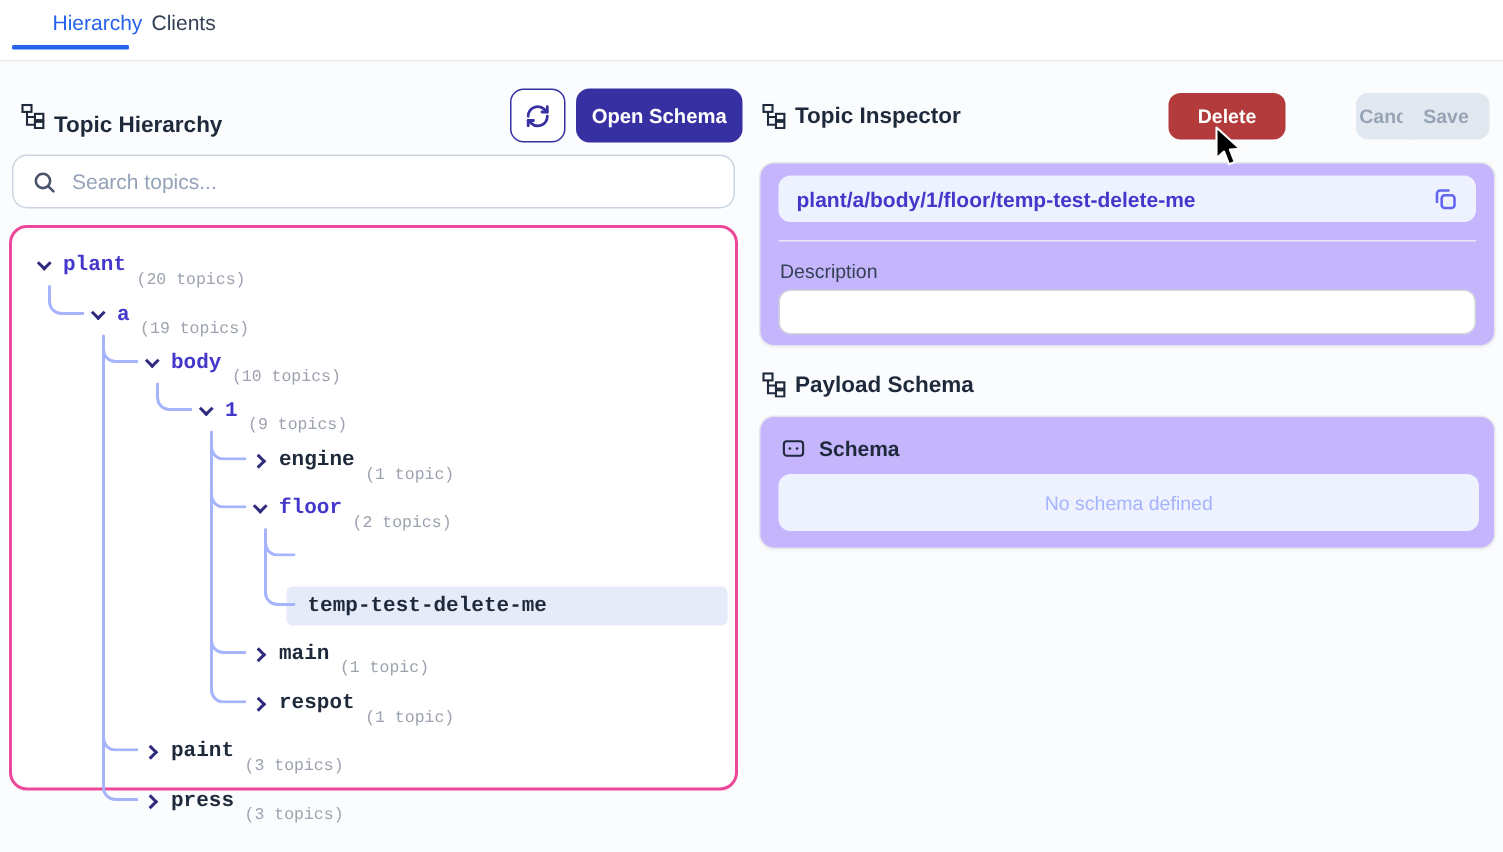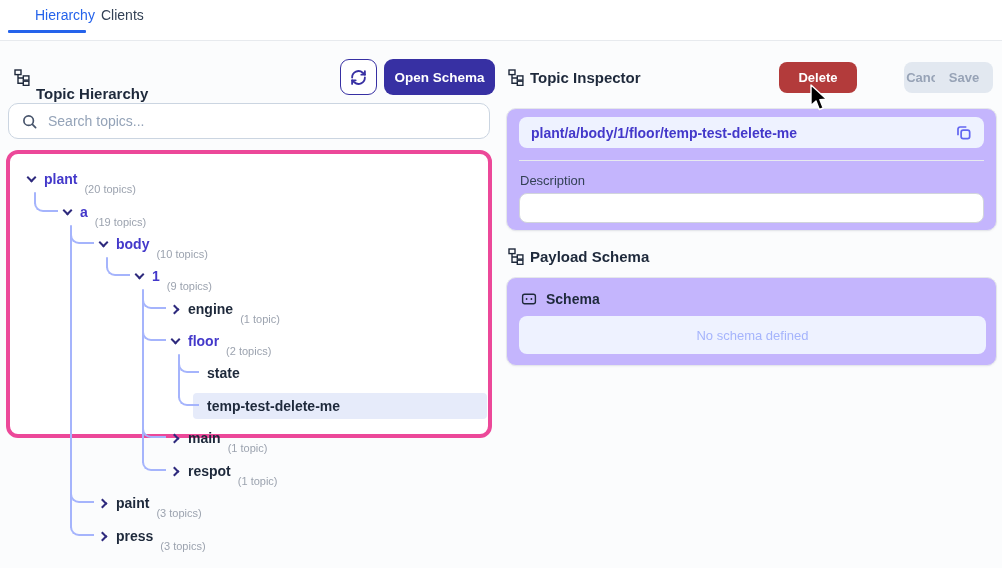--- a/index.html
+++ b/index.html
@@ -29,22 +29,22 @@
   .btn-open-schema { position:absolute; left:384px; top:59px; width:111px; height:36px;
     background:#3730a3; color:#ffffff; border:none; border-radius:9px;
     font-size:13.5px; font-weight:700; font-family:inherit; cursor:pointer; }
   .searchbox { position:absolute; left:8px; top:103px; width:482px; height:36px;
     background:#ffffff; border:1px solid #cbd5e1; border-radius:10px;
     display:flex; align-items:center; padding:0 10px 0 12px; }
   .searchbox input { border:none; outline:none; flex:1; margin-left:10px;
     font-size:14px; font-family:inherit; color:#334155; background:transparent; }
   .searchbox input::placeholder { color:#94a3b8; }
 
-  .treebox { position:absolute; left:6px; top:150px; width:486px; height:288px;
-    background:#ffffff; border:4px solid #ec4899; border-radius:12px; }
+  .treebox { position:absolute; left:6px; top:150px; width:486px; height:377px;
+    background:#ffffff; border:2px solid #ec4899; border-radius:12px;font-family:Liberation Mono, monospace; }
 
   .trow { position:absolute; left:0; right:2px; height:26px;
     display:flex; align-items:center; cursor:pointer; }
   .tlabel { font-size:14px; font-weight:700; margin-left:9px; color:#1e293b; position:relative; }
   .tlabel.exp { color:#4338ca; }
   .tlabel.noc { margin-left:0; }
   .tcount { font-size:11px; color:#9ca3af; margin-left:7px; position:relative;margin-top:20px; }
   .chev { width:7px; height:7px; border-right:2px solid #2e2a7d; border-bottom:2px solid #2e2a7d; flex:none; }
   .chev.down { transform:translateY(-2px) rotate(45deg); }
   .chev.right { transform:translateX(-1px) rotate(-45deg); }
@@ -101,21 +101,21 @@
   </div>
 
   <span class="hicon" style="left:14px; top:69px;">
     <svg width="16" height="17" viewBox="0 0 16 17" fill="none" stroke="#1e293b" stroke-width="1.4">
       <rect x="1" y="1" width="6" height="4.6"></rect>
       <path d="M4 5.6 V14.2 H9.3 M4 9 H9.3"></path>
       <rect x="9.3" y="6.9" width="5.6" height="4.2"></rect>
       <rect x="9.3" y="12.2" width="5.6" height="4.2"></rect>
     </svg>
   </span>
-  <div class="ptitle" style="left:36px; top:85px;">Topic Hierarchy</div>
+  <div class="ptitle" style="left:36px; top:75px;">Topic Hierarchy</div>
 
   <button class="btn-refresh">
     <span style="display:flex;">
       <svg width="17" height="17" viewBox="0 0 24 24" fill="none" stroke="#3730a3" stroke-width="2.6" stroke-linecap="round" stroke-linejoin="round">
         <path d="M3 12a9 9 0 0 1 15-6.7L21 8"></path>
           <path d="M21 3v5h-5"></path>
         <path d="M21 12a9 9 0 0 1-15 6.7L3 16"></path>
           <path d="M3 21v-5h5"></path>
       </svg>
     </span>
@@ -177,23 +177,20 @@
     <div class="trow" style="top:142px; padding-left:162px;">
       <span class="chev right"></span>
       <span class="tlabel">engine</span>
       <span class="tcount">(1 topic)</span>
     </div>
     <div class="trow" style="top:174px; padding-left:162px;">
       <span class="chev down"></span>
       <span class="tlabel exp">floor</span>
       <span class="tcount">(2 topics)</span>
     </div>
-    <div class="trow" style="top:206px; padding-left:197px;">
-      <span class="tlabel noc">state</span>
-    </div>
     <div class="trow" style="top:239px; padding-left:197px;">
       <span class="tlabel noc">temp-test-delete-me</span>
     </div>
     <div class="trow" style="top:271px; padding-left:162px;">
       <span class="chev right"></span>
       <span class="tlabel">main</span>
       <span class="tcount">(1 topic)</span>
     </div>
     <div class="trow" style="top:304px; padding-left:162px;">
       <span class="chev right"></span>

